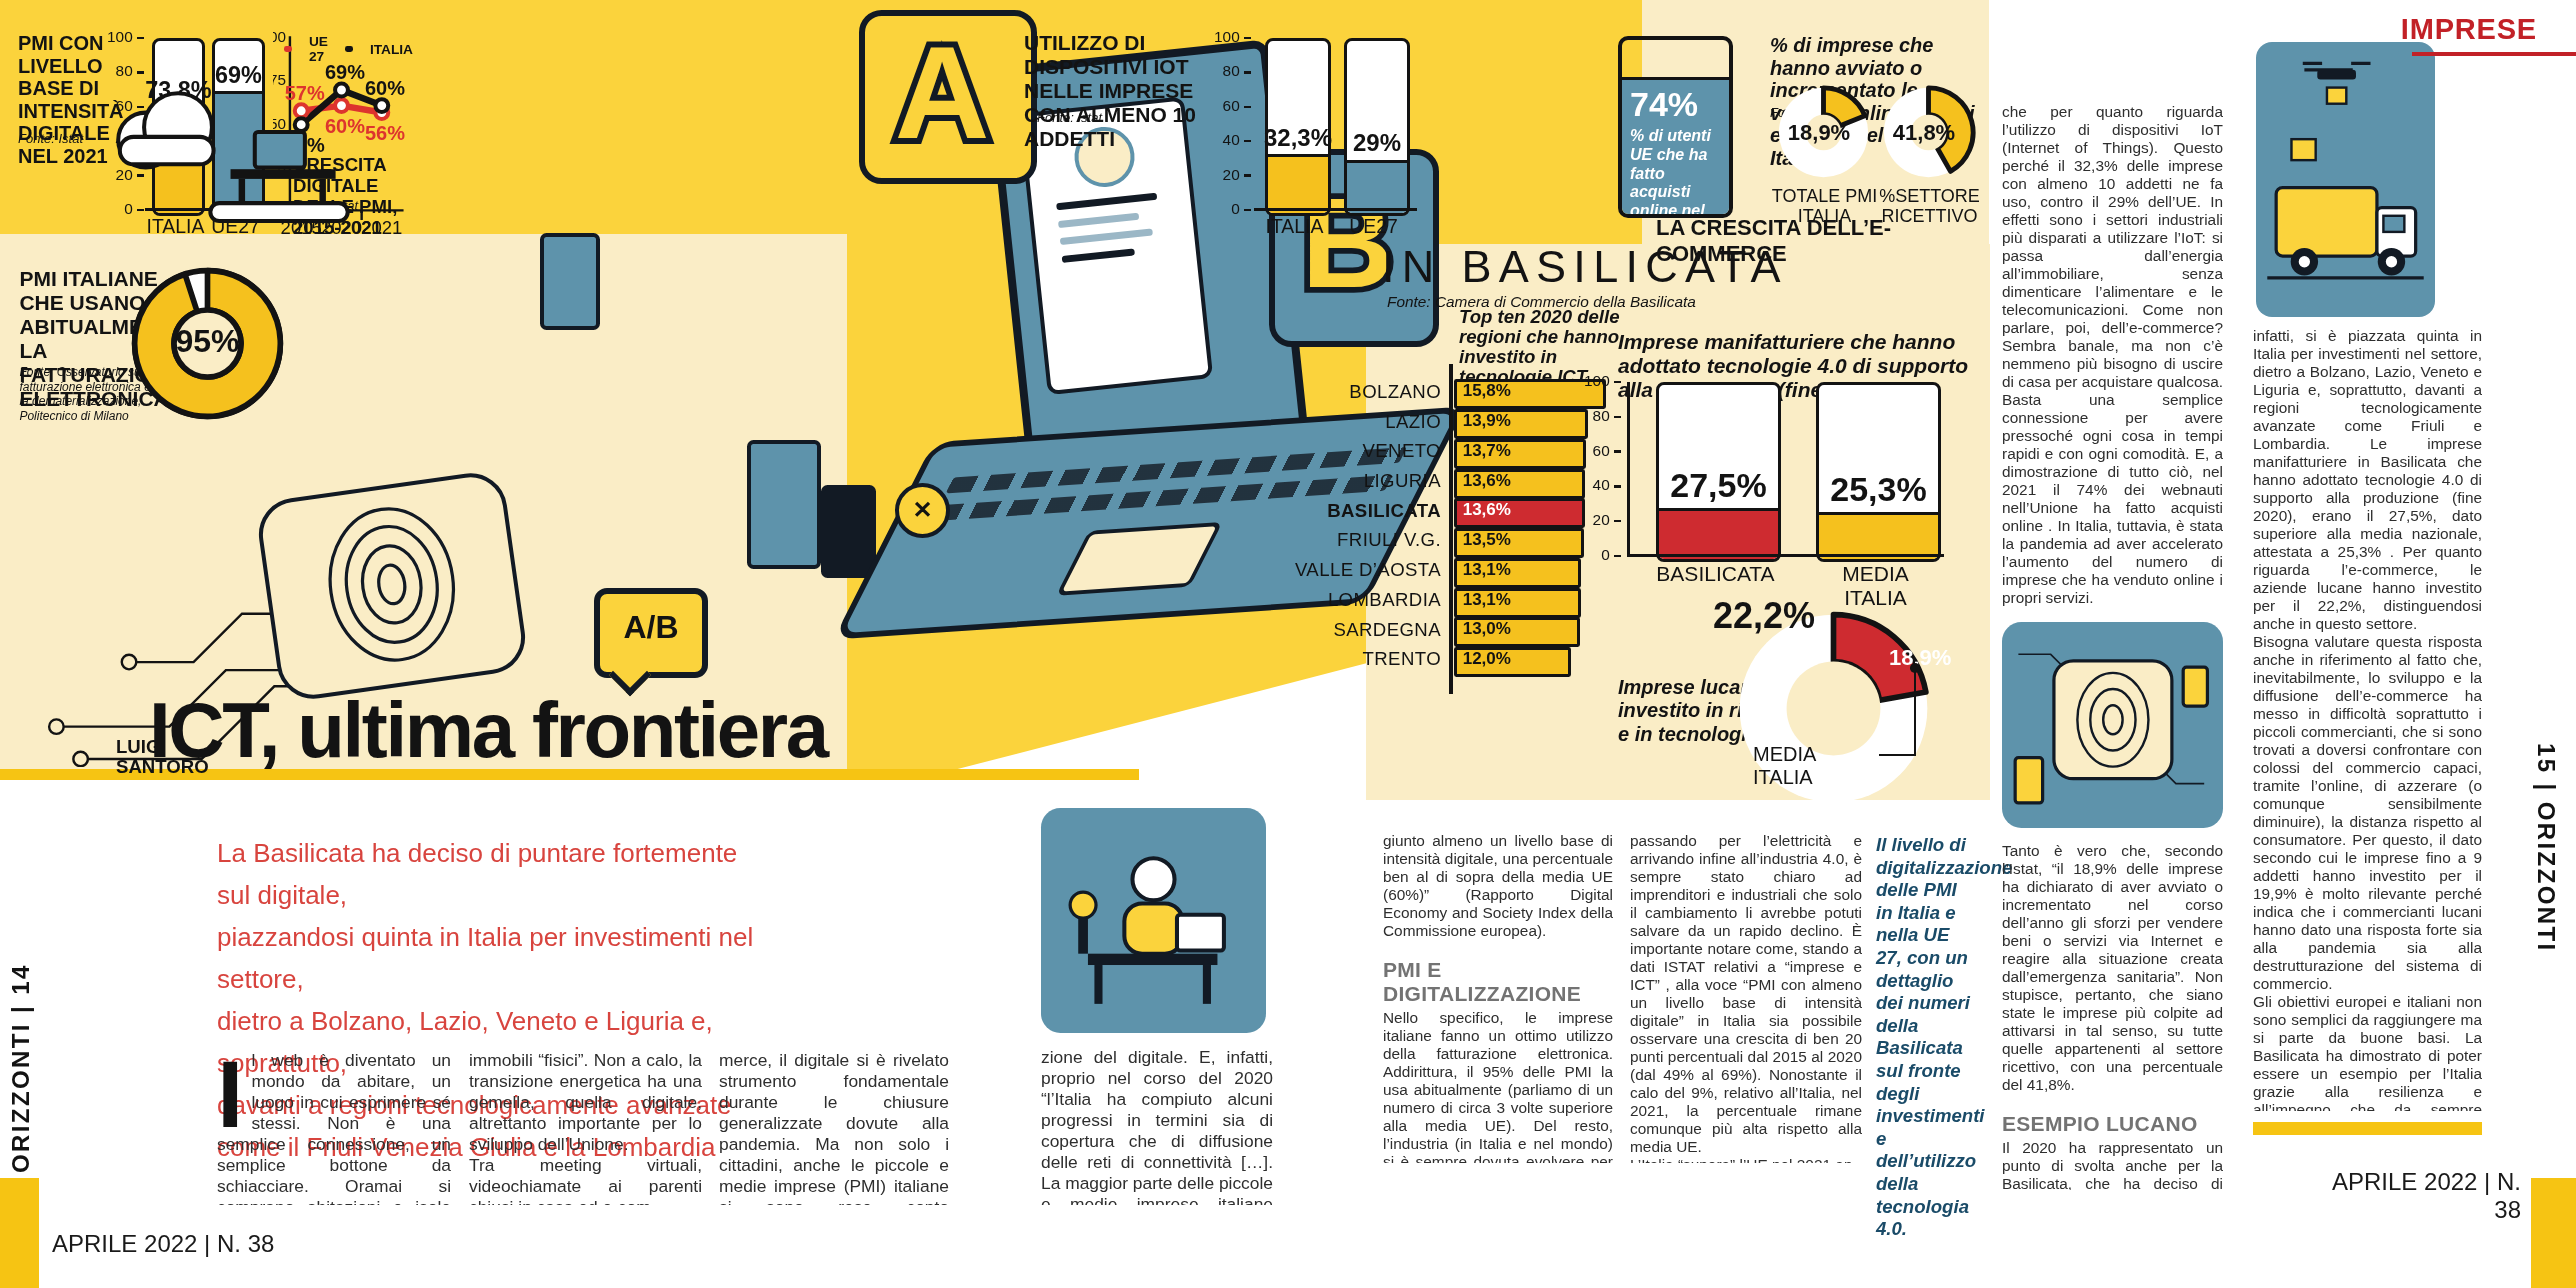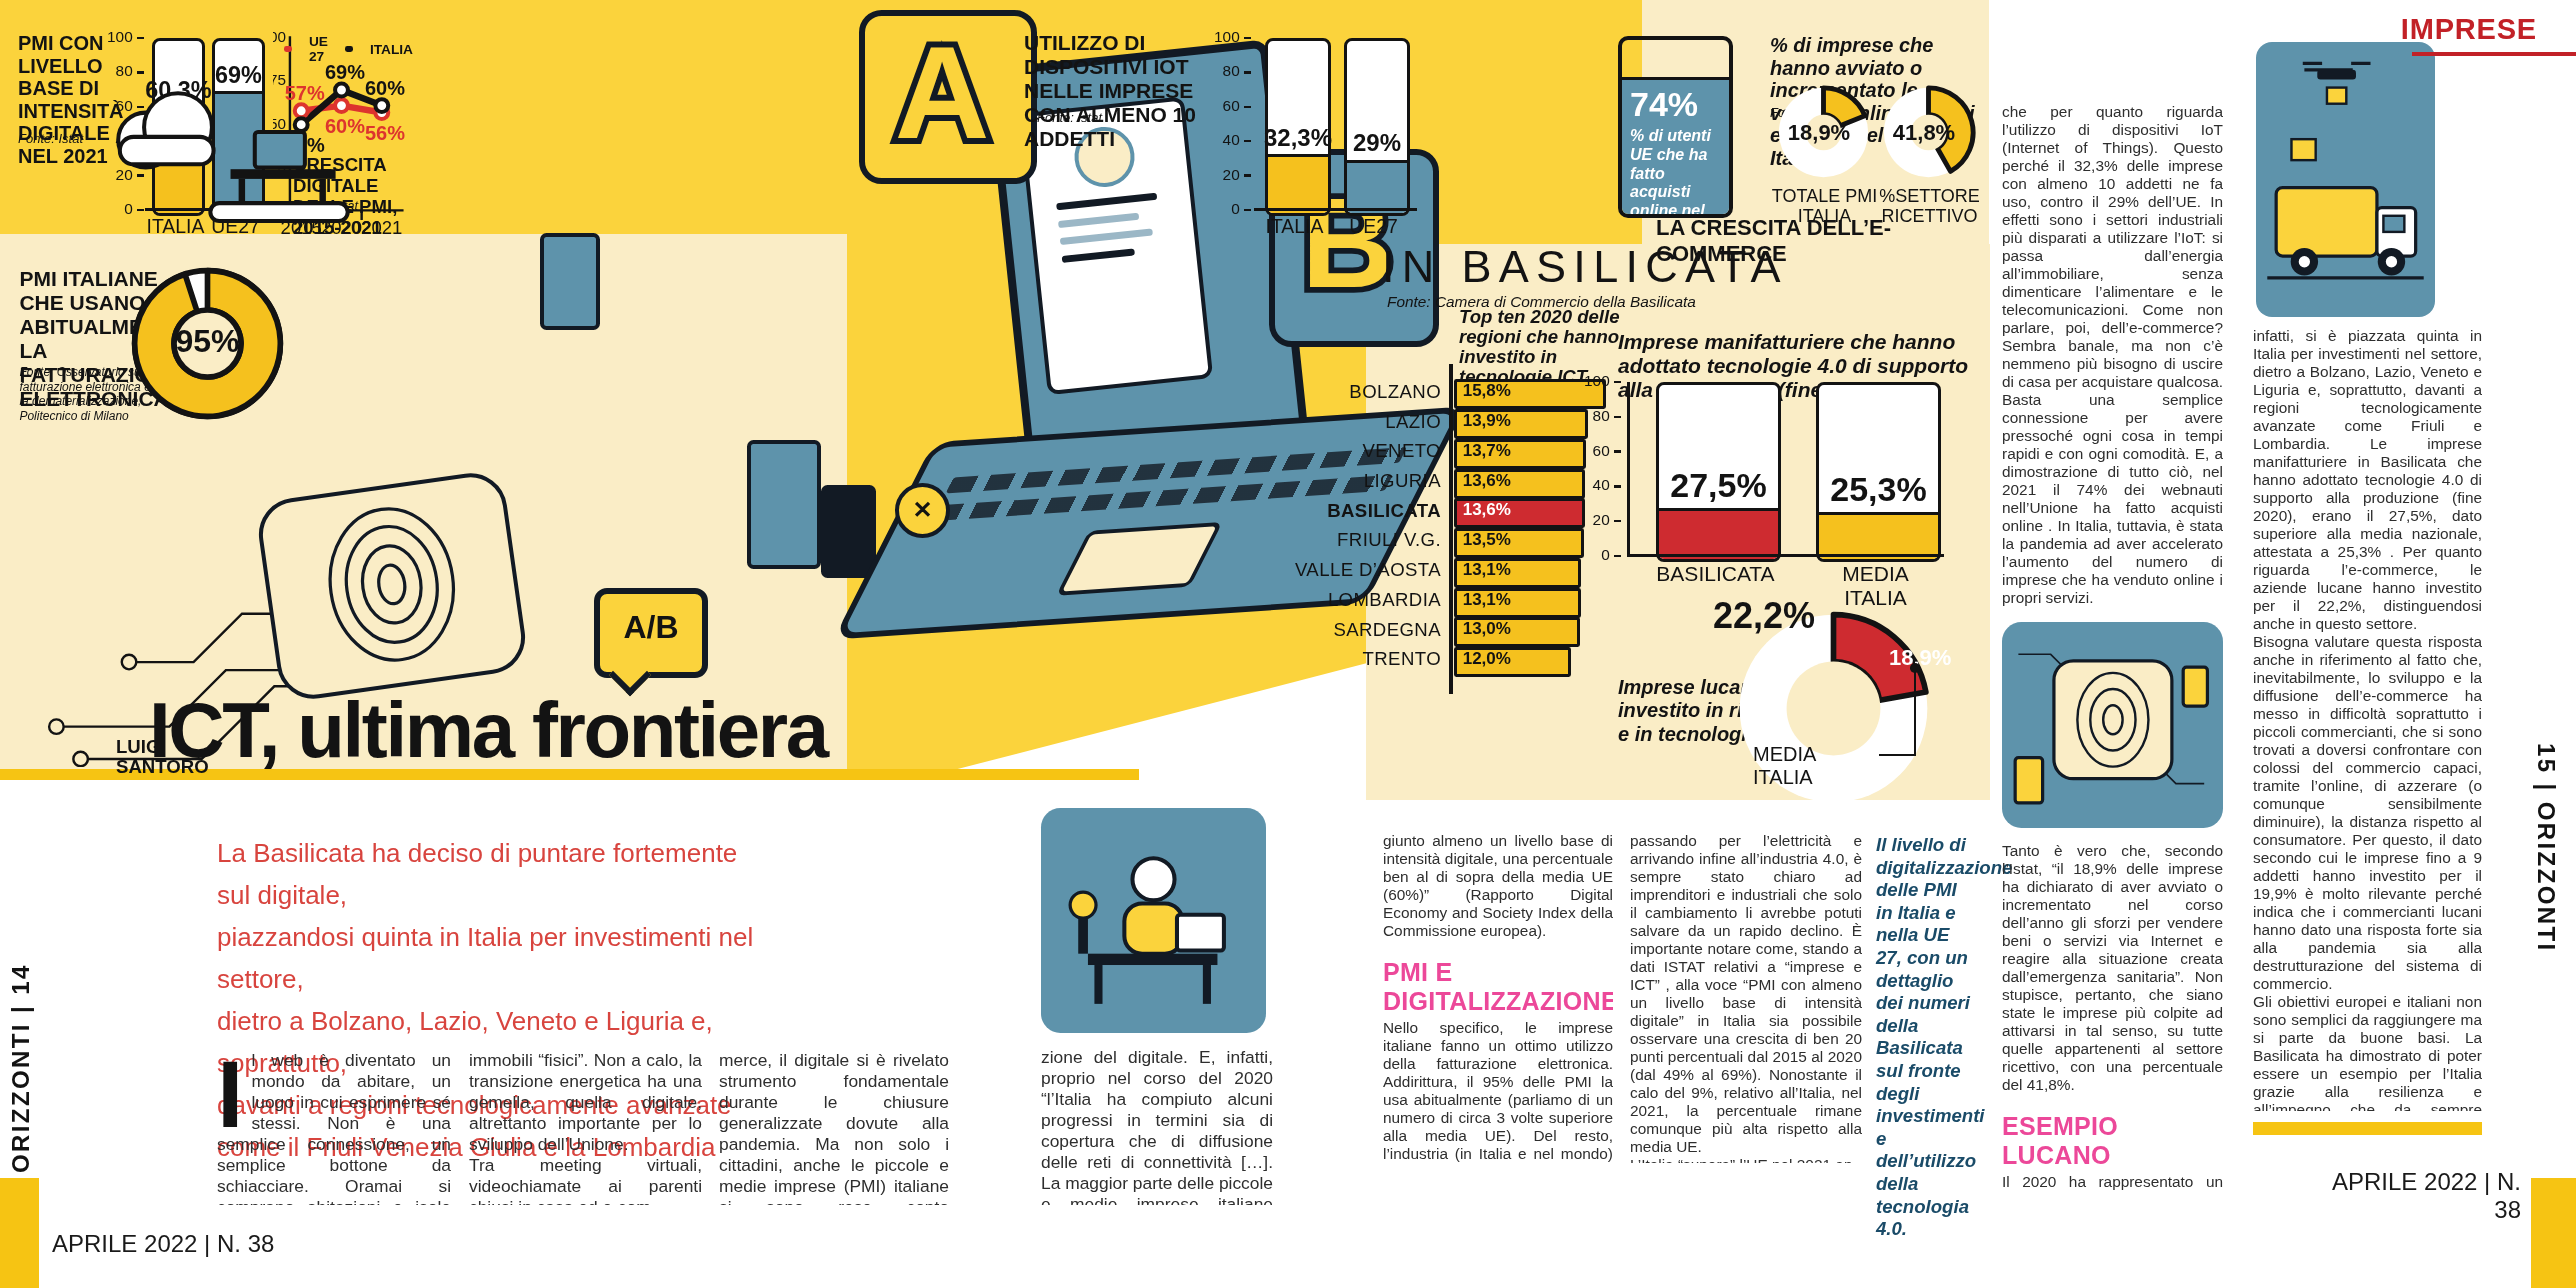--- a/index.html
+++ b/index.html
@@ -3,21 +3,21 @@
 <meta charset="utf-8">
 <style>
   html,body{margin:0;padding:0}
   body{width:2576px;height:1288px;position:relative;overflow:hidden;background:#fff;
        font-family:"Liberation Sans",sans-serif;color:#131313}
   .abs{position:absolute}
   .ttl{font-weight:700;font-size:20px;line-height:22.6px;color:#131313}
   .src{font-style:italic;font-size:13px;line-height:15.4px;color:#131313}
   .body-col{font-size:17.4px;line-height:21px;text-align:justify;color:#2e2e2e;white-space:pre-line;overflow:hidden}
   .body-col-r{font-size:15.4px;line-height:18px;text-align:justify;color:#2e2e2e;white-space:pre-line;overflow:hidden}
-  .subhead{font-size:25px;font-weight:700;margin:18px 0 3.2px;color:#ec4899;letter-spacing:0.3px}
+  .subhead{font-size:21px;font-weight:700;margin:18px 0 3.2px;color:#737373;letter-spacing:0.3px}
   .dropcap{float:left;font-size:95px;line-height:74px;font-weight:700;margin:6.5px 8px 0 0;color:#131313}
   .vbar{position:absolute;background:#fff;border:3.2px solid #131313;border-radius:8px;overflow:visible}
   .vbarin{position:absolute;inset:0;border-radius:4.8px;overflow:hidden}
   .vfill{position:absolute;left:0;right:0;bottom:0;border-top:3.2px solid #131313}
   .vlab{position:absolute;left:-25%;width:150%;text-align:center;font-weight:700;color:#131313;font-size:24px}
   .ytick{position:absolute;right:0;font-size:15.4px;color:#131313;white-space:nowrap}
   .ytick::after{content:"";display:inline-block;width:7.3px;height:2.4px;background:#131313;margin-left:4px;vertical-align:middle}
   .xlab{position:absolute;text-align:center;font-size:19.4px;color:#131313}
   .baseline{position:absolute;background:#131313}
   .tlabel{position:absolute;left:0;width:233px;text-align:right;font-size:18.6px;height:19.4px;line-height:19.4px;letter-spacing:0.4px;color:#131313}
@@ -54,21 +54,21 @@
     <div class="ytick" style="bottom: calc(20% - 8px);">20</div>
     <div class="ytick" style="bottom: calc(40% - 8px);">40</div>
     <div class="ytick" style="bottom: calc(60% - 8px);">60</div>
     <div class="ytick" style="bottom: calc(80% - 8px);">80</div>
     <div class="ytick" style="bottom: calc(100% - 8px);">100</div>
   </div>
 <div class="vbar" style="left:152px;top:38px;width:47px;height:172px">
   <div class="vbarin">
       <div class="vfill" style="background: rgb(245, 193, 30); height: 60.3%;"></div>
     </div>
-  <div class="vlab" style="font-size: 23.4px; bottom: calc(60.3% + 5.7px);">60,3%</div>
+  <div class="vlab" style="font-size: 23.4px; bottom: calc(60.3% + 5.7px);">73,8%</div>
 </div>
 <div class="vbar" style="left:212px;top:38px;width:47px;height:172px">
   <div class="vbarin">
       <div class="vfill" style="background: rgb(94, 147, 171); height: 69%;"></div>
     </div>
   <div class="vlab" style="font-size: 23.4px; bottom: calc(69% + 5.7px);">69%</div>
 </div>
 <div class="baseline" style="left:145px;top:208px;width:124px;height:3.2px"></div>
 <div class="xlab" style="left:139px;top:215px;width:73px">ITALIA</div>
 <div class="xlab" style="left:199px;top:215px;width:73px">UE27</div>

